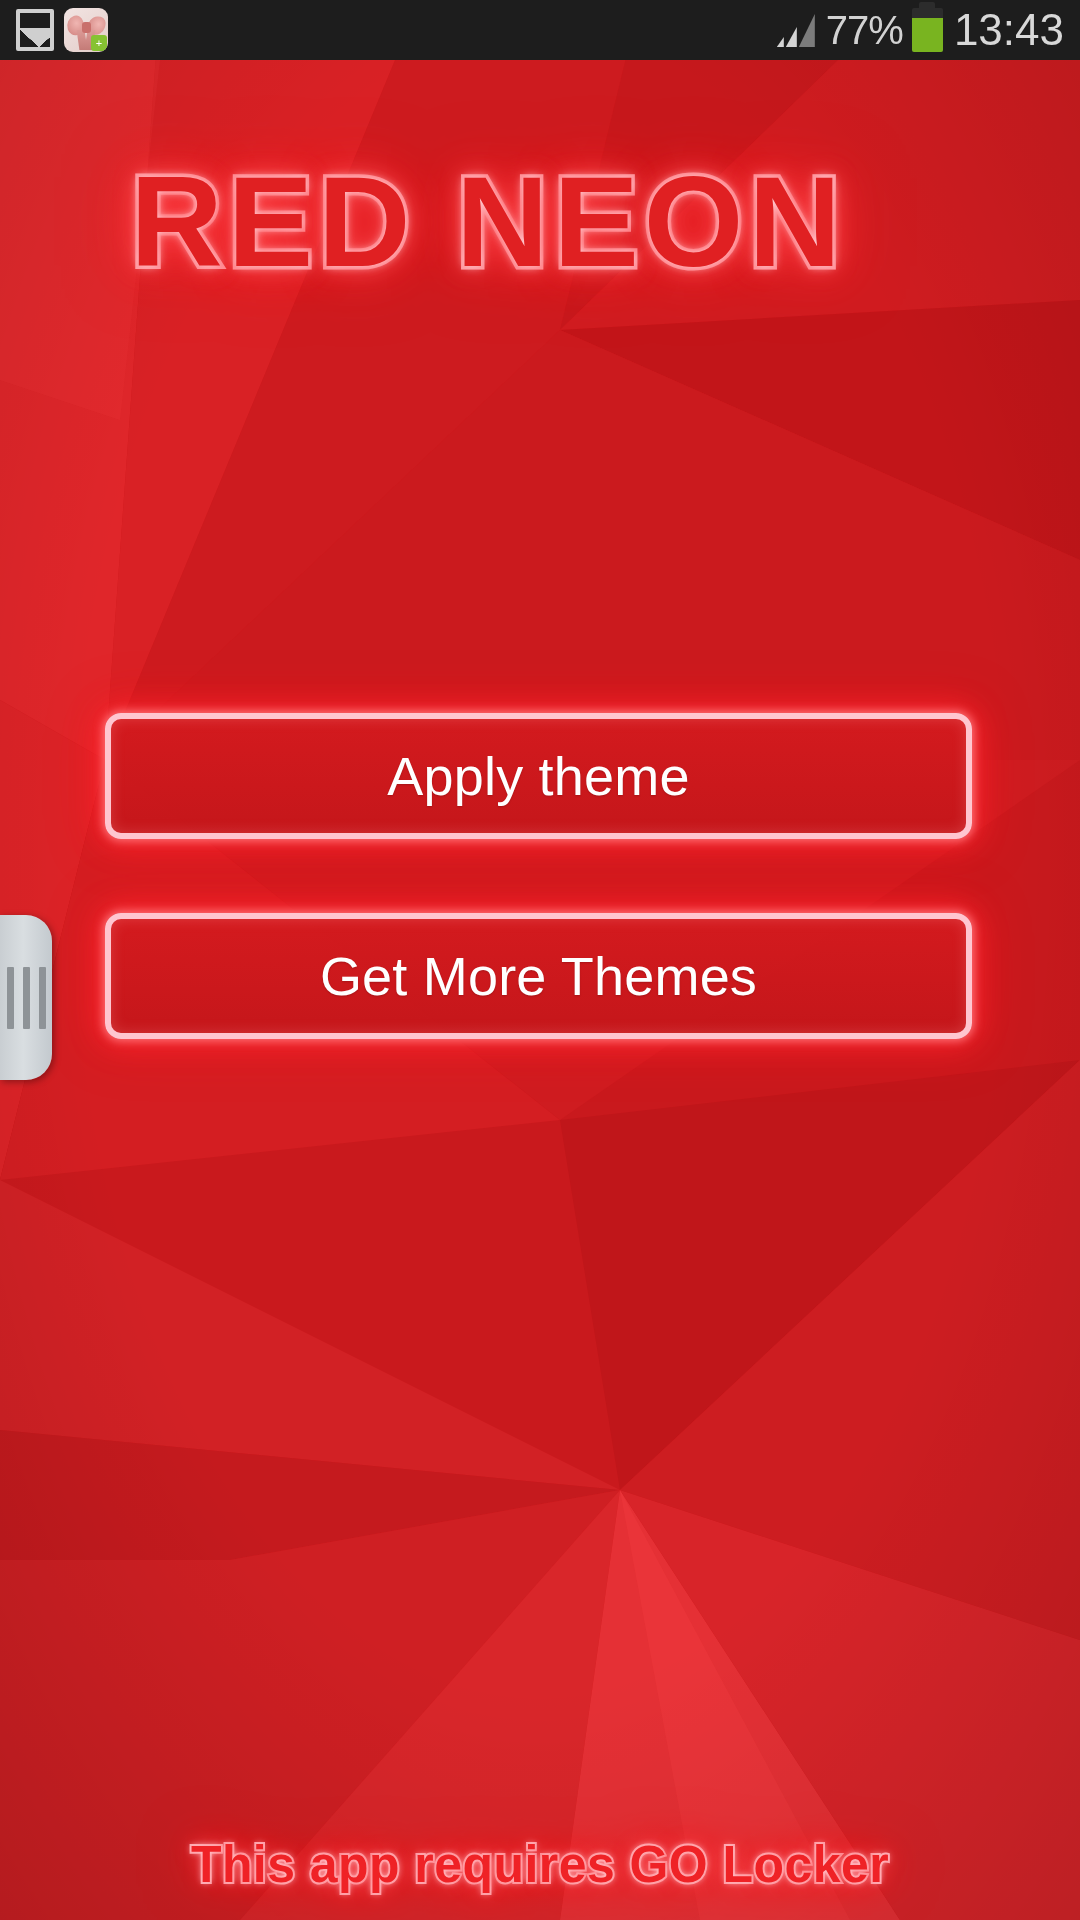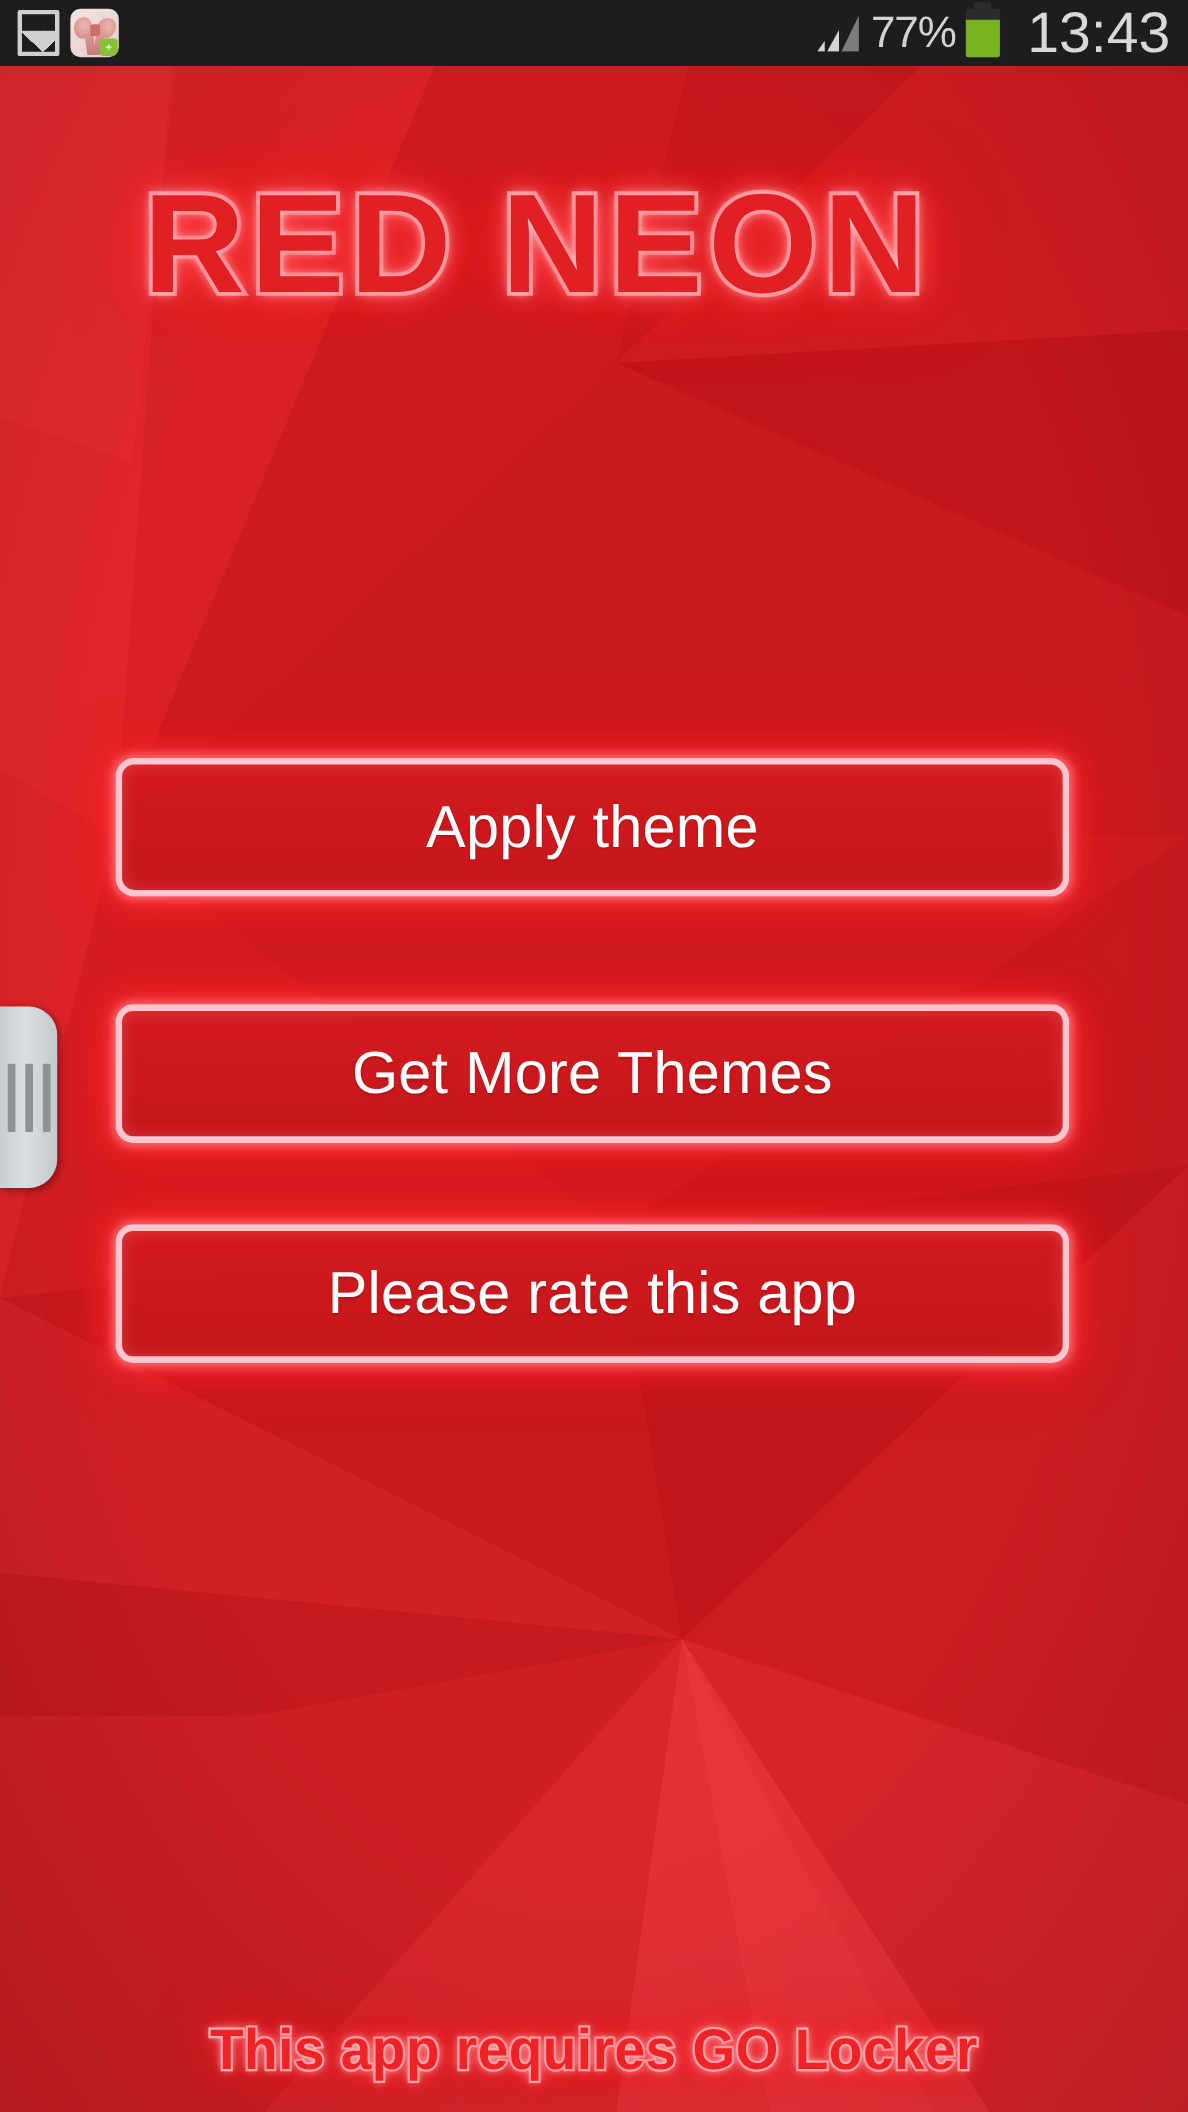--- a/index.html
+++ b/index.html
@@ -109,22 +109,22 @@
     margin-left:-8px; width:16px; height:6px;
     background:#2c2c2c; border-radius:2px 2px 0 0;
   }
   .battery-icon .lvl {
     position:absolute; left:0; right:0; bottom:0;
     height:77%;
     background:#79b420;
     border-radius:0 0 2px 2px;
   }
   .clock {
-    color:#d8d8d8; font-size:52px; letter-spacing:0px;
-    margin-left:16px;
+    color:#d8d8d8; font-size:44px; letter-spacing:0px;
+    margin-left:2px;
     font-family:"Liberation Sans", sans-serif;
   }
 
   
   #app-title {
     position:absolute; top:148px; left:0; width:976px;
     text-align:center;
     z-index:20;
     font-family:"Liberation Sans", sans-serif;
     font-weight:bold;
@@ -157,21 +157,21 @@
     cursor:pointer;
     z-index:20;
   }
   .neon-btn span {
     color:#ffffff;
     font-size:54px;
     font-family:"Liberation Sans", sans-serif;
     letter-spacing:.2px;
     text-shadow:0 1px 2px rgba(0,0,0,.18);
   }
-  #btn-apply  { top:689px;border-radius:17px; }
+  #btn-apply  { top:713px; }
   #btn-more   { top:913px;border-radius:16px; }
   #btn-rate   { top:1113px; }
 
   
   #drawer-handle {
     position:absolute;
     left:0; top:915px;
     width:52px; height:165px;
     background:linear-gradient(90deg,#c9ced2 0%,#d9dee1 45%,#c3c9ce 100%);
     border-radius:0 26px 26px 0;
@@ -279,23 +279,20 @@
   <div id="app-title">RED NEON</div>
 
   <div class="neon-btn" id="btn-apply">
     <span>Apply theme</span>
   </div>
 
   <div class="neon-btn" id="btn-more">
     <span>Get More Themes</span>
   </div>
 
-  <div class="neon-btn" id="btn-rate">
-    <span>Please rate this app</span>
-  </div>
 
   <div id="drawer-handle">
     <i></i>
     <i></i>
     <i></i>
   </div>
 
   <div id="footer-note">This app requires GO Locker</div>
 
 </div>

